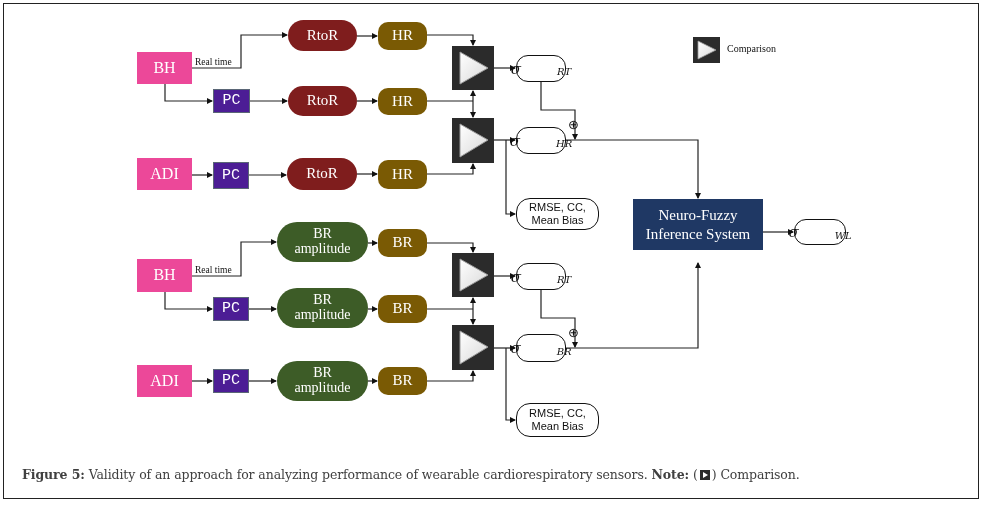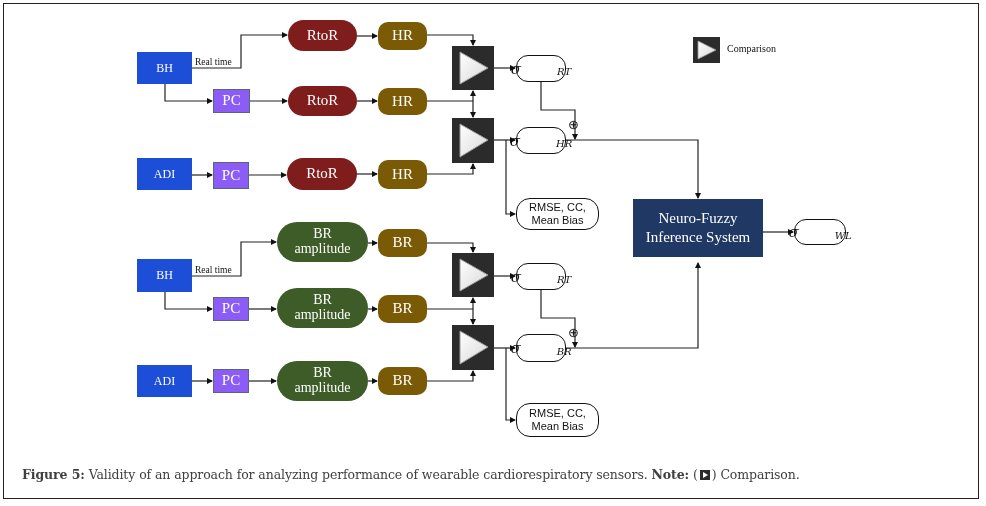--- a/index.html
+++ b/index.html
@@ -4,22 +4,22 @@
 <style>
   html, body { margin:0; padding:0; background:#ffffff; }
   body { width:986px; height:506px; position:relative; overflow:hidden;
          font-family:"Liberation Serif","DejaVu Serif",serif; }
   .frame { position:absolute; left:3px; top:3px; width:976px; height:496px;
            border:1.5px solid #222; box-sizing:border-box; }
   svg.diagram { position:absolute; left:0; top:0; }
   .node { position:absolute; box-sizing:border-box; display:flex; align-items:center;
           justify-content:center; text-align:center; color:#ffffff;
           font-family:"Liberation Serif","DejaVu Serif",serif; line-height:1.05; }
-  .src { background:#1d4ed8; font-size:12px; }
-  .pc { background:#8b5cf6; font-size:15px; border:1px solid #5a6676; }
+  .src { background:#ec4899; font-size:16px; }
+  .pc { background:#4c1d95; font-size:15px; border:1px solid #5a6676;font-family:Liberation Mono, monospace; }
   .rtor { background:#7f1d1d; border-radius:16px; font-size:15px; }
   .bramp { background:#3d5c27; border-radius:20px; font-size:14px; }
   .hr { background:#7a5a04; border-radius:10px; font-size:15px; }
   .nfis { background:#1f3864; font-size:15px; line-height:1.25; }
   .pill { position:absolute; box-sizing:border-box; border:1.3px solid #111; background:#fff;
           border-radius:12px; display:flex; align-items:center; justify-content:center;
           color:#111; font-family:"DejaVu Serif","Liberation Serif",serif; }
   .sigma { font-size:15px; font-style:italic; }
   .sigma sub { font-size:10px; font-style:italic; position:relative; top:3px; vertical-align:baseline;margin-left:36px; }
   .metrics { font-family:"Liberation Sans","DejaVu Sans",sans-serif; font-size:11px; line-height:1.2;
@@ -231,21 +231,21 @@
     <sub>BR</sub>
 </div>
 <div class="oplus" style="left:568px;top:326px;">⊕</div>
 <div class="pill metrics" style="left:516px;top:403px;width:83px;height:34px;">
   <div>
     <div>RMSE, CC,</div>
     <div>Mean Bias</div>
   </div>
 </div>
 
-<div class="node nfis" style="left:633px;top:199px;width:130px;height:58px;">
+<div class="node nfis" style="left:633px;top:199px;width:130px;height:51px;">
   <div>
     <div>Neuro-Fuzzy</div>
     <div>Inference System</div>
   </div>
 </div>
 <div class="pill sigma" style="left:794px;top:219px;width:52px;height:26px;">
   <span>σ</span>
     <sub>WL</sub>
 </div>
 

